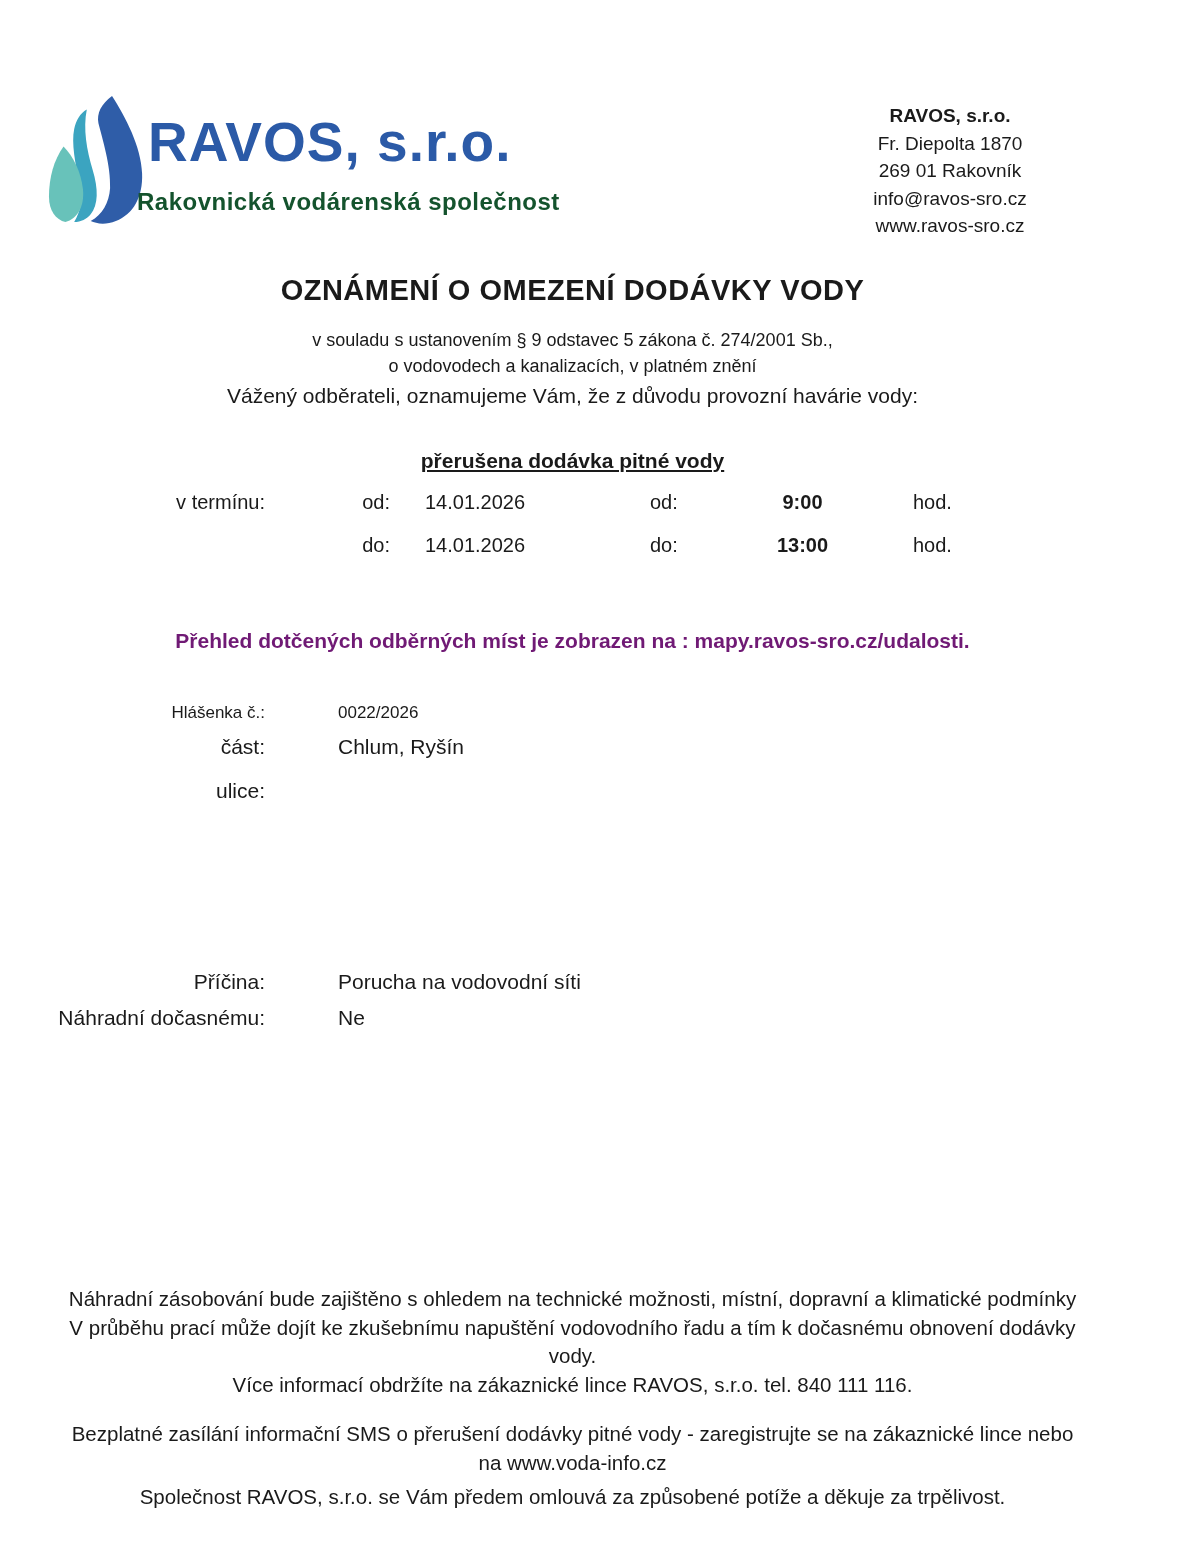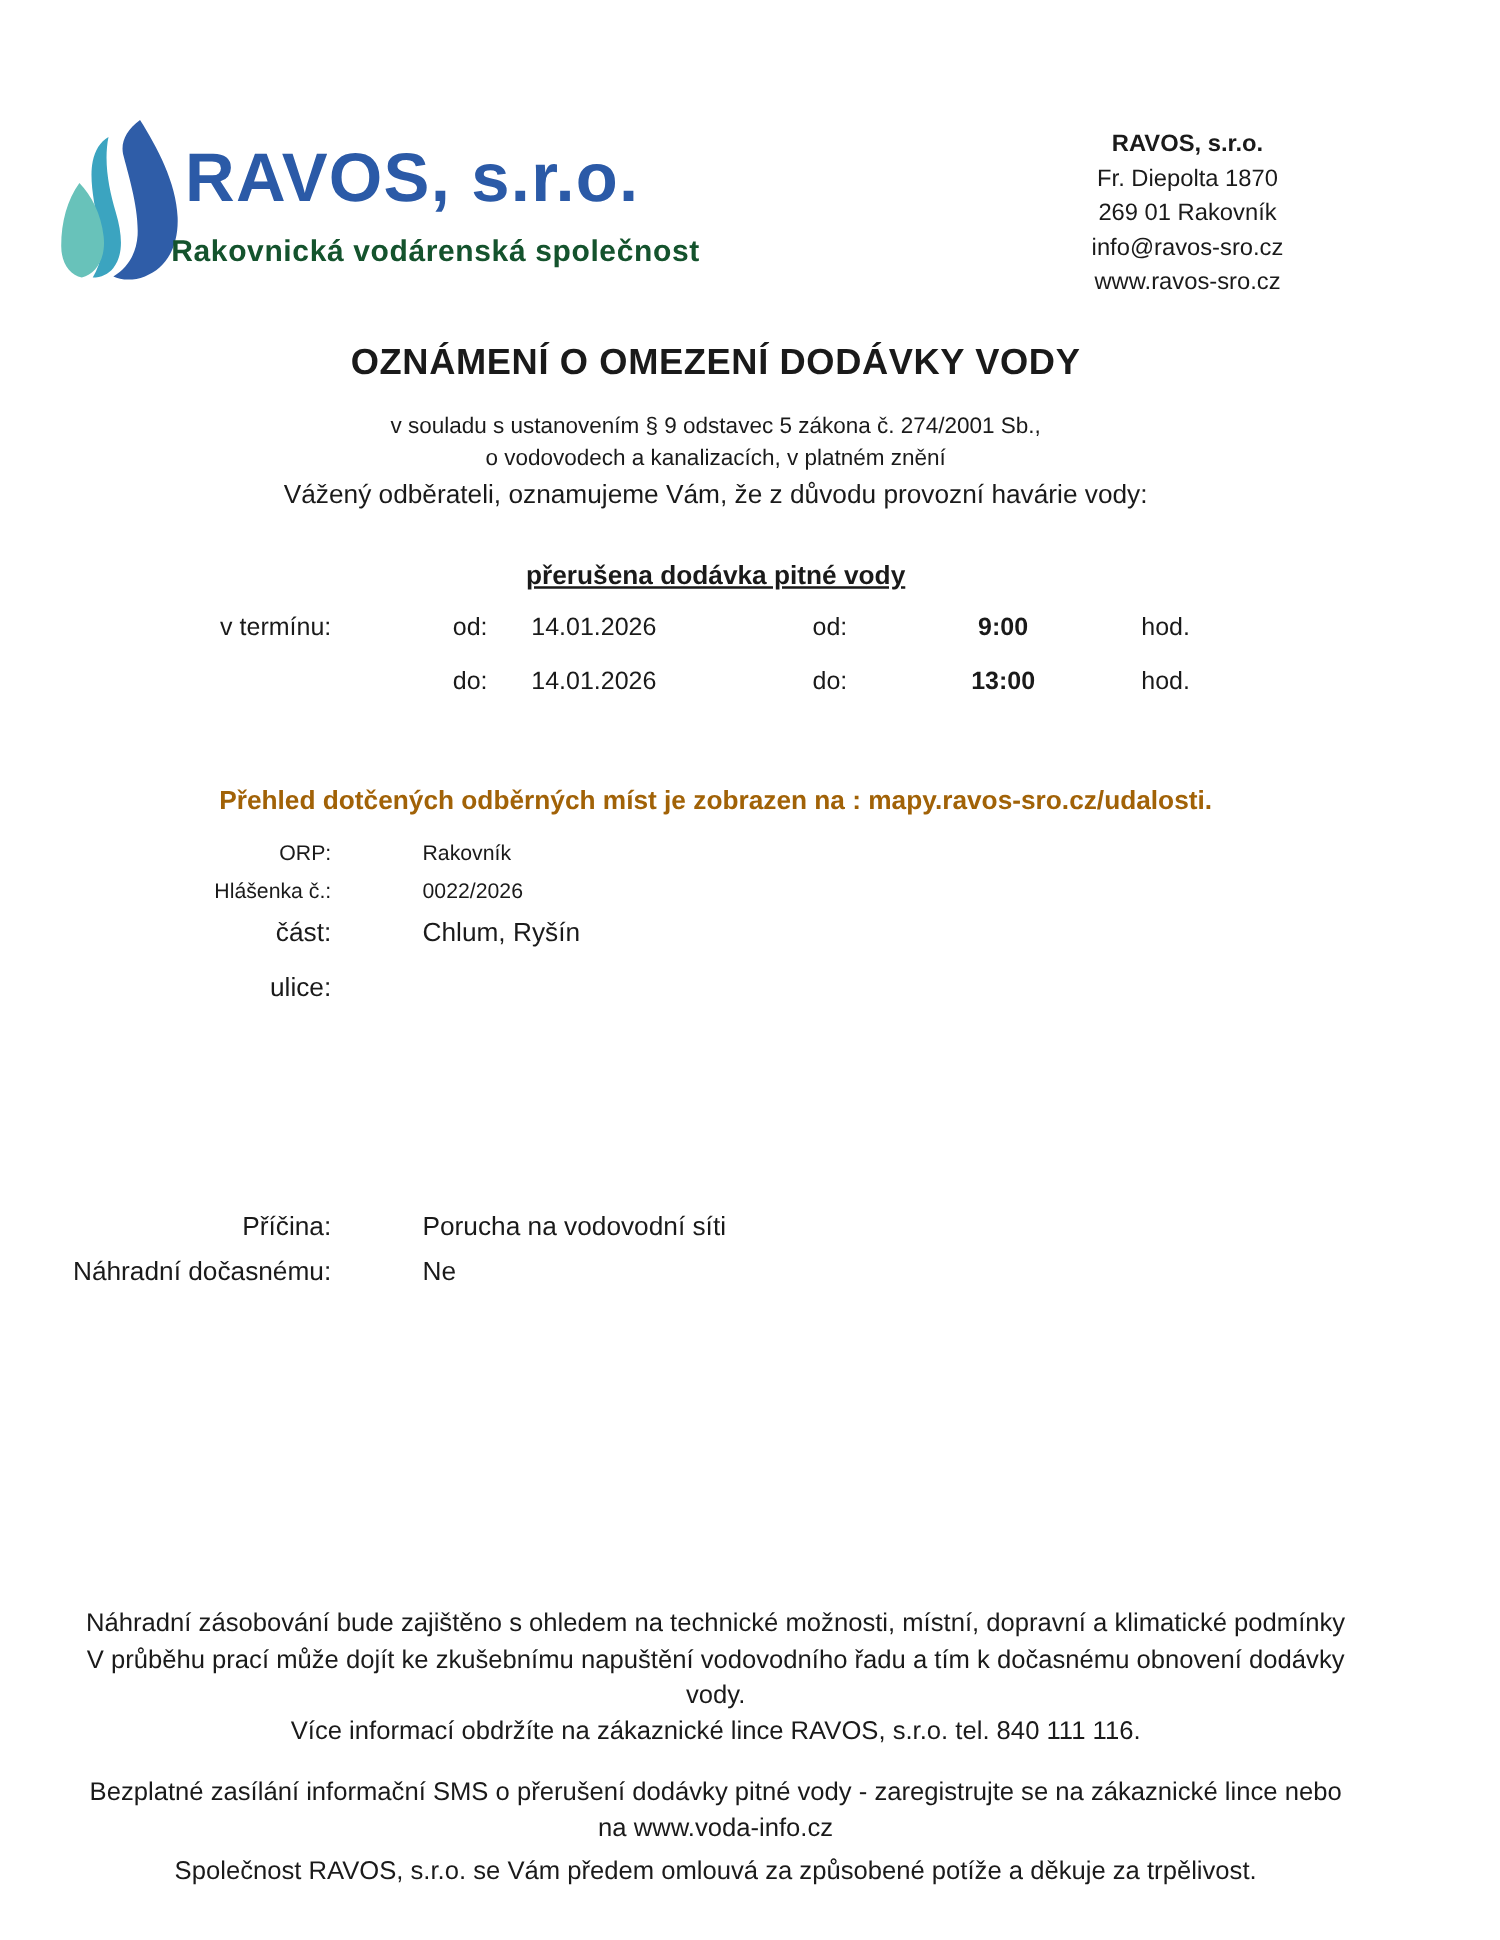--- a/index.html
+++ b/index.html
@@ -66,21 +66,21 @@
   .row-area { top: 592px; font-size: 20px; }
   .row-area .lv-value { font-weight: bold; }
   .row-orp { top: 673px; font-size: 17px; }
   .row-report { top: 703px; font-size: 17px; }
   .row-part { top: 735px; font-size: 21px; }
   .row-street { top: 779px; font-size: 21px; flex-direction: column; }
   .row-cause { top: 970px; font-size: 21px; }
   .row-substitute { top: 1006px; font-size: 21px; }
 
   .map-notice {
-    top: 629px; font-size: 21px; font-weight: bold; color: #a16207;
+    top: 629px; font-size: 21px; font-weight: bold; color: #701a75;
     cursor: pointer;
   }
 
   
   .supply-note { top: 1285px; font-size: 20.5px; line-height: 28.5px; }
   .info-line { top: 1373px; font-size: 20.5px; }
   .sms-note { top: 1420px; font-size: 20.5px; line-height: 28.5px; }
   .apology { top: 1485px; font-size: 20.5px; }
 </style>
 </head>
@@ -125,24 +125,20 @@
     <div class="c-prep1">do:</div>
     <div class="c-date">14.01.2026</div>
     <div class="c-prep2">do:</div>
     <div class="c-time">13:00</div>
     <div class="c-unit">hod.</div>
   </div>
 
 
   <div class="center-col map-notice">Přehled dotčených odběrných míst je zobrazen na : mapy.ravos-sro.cz/udalosti.</div>
 
-  <div class="lv-row row-orp">
-    <div class="lv-label">ORP:</div>
-    <div class="lv-value">Rakovník</div>
-  </div>
   <div class="lv-row row-report">
     <div class="lv-label">Hlášenka č.:</div>
     <div class="lv-value">0022/2026</div>
   </div>
   <div class="lv-row row-part">
     <div class="lv-label">část:</div>
     <div class="lv-value">Chlum, Ryšín</div>
   </div>
   <div class="lv-row row-street">
     <div class="lv-label">ulice:</div>

